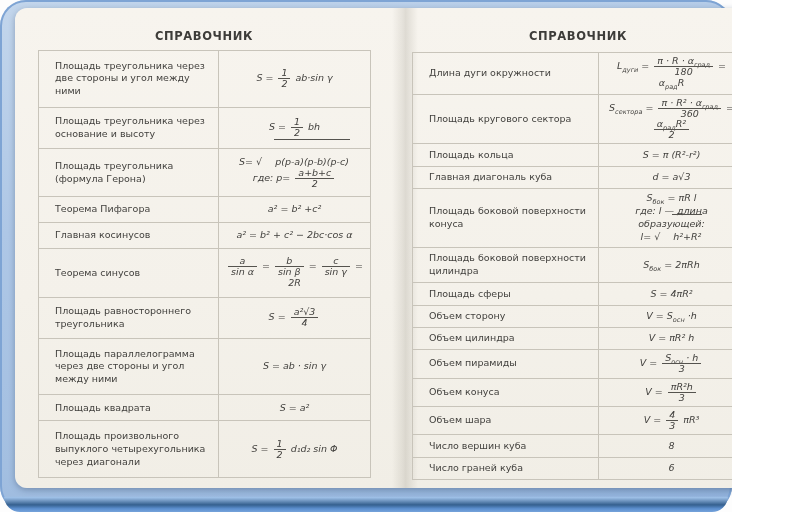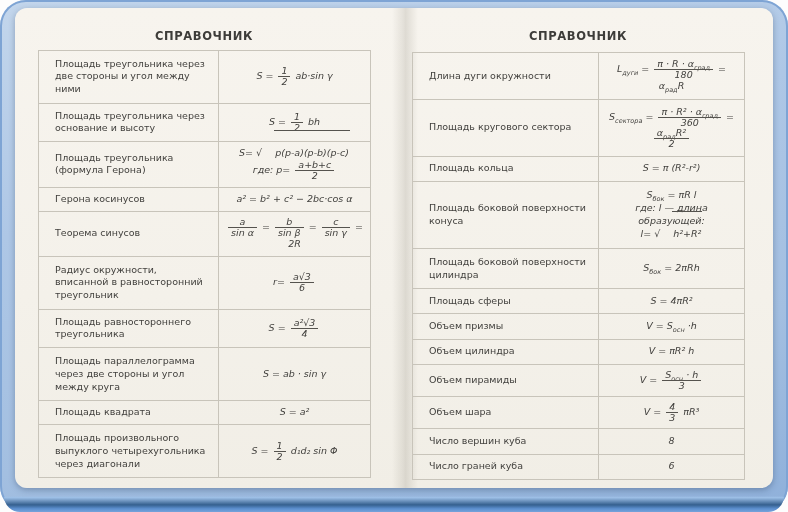--- a/index.html
+++ b/index.html
@@ -1,16 +1,16 @@
 <!DOCTYPE html>
 <html><head>
 <meta charset="utf-8">
 <style>
   html,body{margin:0;padding:0;background:#ffffff;}
-  .stage{position:relative;width:788px;height:512px;overflow:hidden;
+  .stage{position:relative;width:732px;height:512px;overflow:hidden;
          font-family:"DejaVu Sans",sans-serif;background:#fdfdfd;}
   .cover{position:absolute;inset:0;border-radius:26px;
          background:linear-gradient(168deg,#c3d6ec 0%,#aec7e6 35%,#a3bfe1 70%,#8fb0da 100%);
          box-shadow:inset 0 0 0 2px #7ea4d4;}
   .cover-bottom{position:absolute;left:4px;right:4px;bottom:0;height:16px;
          border-radius:0 0 22px 22px;
          background:linear-gradient(180deg,#7fa0d600 0%,#9dbfe6 10%,#35608f 55%,#5d90d0 80%,#76a3da 100%);}
   .paper{position:absolute;left:15px;top:8px;width:758px;height:480px;
          background:linear-gradient(180deg,#f7f4ee 0%,#f4f1ea 60%,#f1eee6 100%);
          border-radius:12px;box-shadow:0 2px 6px rgba(35,55,85,.35);}
@@ -72,60 +72,57 @@
   </tr>
 
   <tr>
     <td class="cell-label">Площадь треугольника (формула Герона)</td>
     <td class="cell-formula">S= <span class="sqrt">√<span class="rad">p(p-a)(p-b)(p-c)</span></span><br>где:  p= <span class="frac">
               <span class="num">a+b+c</span>
               <span class="den">2</span>
             </span></td>
   </tr>
 
-
-  <tr>
-    <td class="cell-label">Герона косинусов</td>
+  <tr>
+    <td class="cell-label">Теорема Пифагора</td>
+    <td class="cell-formula">a² = b² +c²</td>
+  </tr>
+
+  <tr>
+    <td class="cell-label">Главная косинусов</td>
     <td class="cell-formula">a² = b² + c²  − 2bc·cos α</td>
   </tr>
 
   <tr>
     <td class="cell-label">Теорема синусов</td>
     <td class="cell-formula"><span class="frac">
               <span class="num">a</span>
               <span class="den">sin α</span>
             </span> = <span class="frac">
               <span class="num">b</span>
               <span class="den">sin β</span>
             </span> = <span class="frac">
               <span class="num">c</span>
               <span class="den">sin γ</span>
             </span> = 2R</td>
   </tr>
 
-  <tr>
-    <td class="cell-label">Радиус окружности, вписанной в равносторонний треугольник</td>
-    <td class="cell-formula">r= <span class="frac">
-              <span class="num">a√3</span>
-              <span class="den">6</span>
-            </span></td>
-  </tr>
 
   <tr>
     <td class="cell-label">Площадь равностороннего треугольника</td>
     <td class="cell-formula">S = <span class="frac">
               <span class="num">a²√3</span>
               <span class="den">4</span>
             </span></td>
   </tr>
 
 
 
   <tr>
-    <td class="cell-label">Площадь параллелограмма через две стороны и угол между круга</td>
+    <td class="cell-label">Площадь параллелограмма через две стороны и угол между ними</td>
     <td class="cell-formula">S = ab · sin γ</td>
   </tr>
 
   <tr>
     <td class="cell-label">Площадь квадрата</td>
     <td class="cell-formula">S = a²</td>
   </tr>
 
   <tr>
     <td class="cell-label">Площадь произвольного выпуклого четырехугольника через диагонали</td>
@@ -162,55 +159,66 @@
               <span class="num">α<sub>рад</sub>R²</span>
               <span class="den">2</span>
             </span></td>
   </tr>
 
   <tr>
     <td class="cell-label">Площадь кольца</td>
     <td class="cell-formula">S = π (R²-r²)</td>
   </tr>
 
+  <tr>
+    <td class="cell-label">Главная диагональ куба</td>
+    <td class="cell-formula">d = a√3</td>
+  </tr>
 
 
   <tr>
     <td class="cell-label">Площадь боковой поверхности конуса</td>
     <td class="cell-formula">S<sub>бок</sub> = πR l<br>где: l — длина образующей:<br>l= <span class="sqrt">√<span class="rad">h²+R²</span></span></td>
   </tr>
 
   <tr>
     <td class="cell-label">Площадь боковой поверхности цилиндра</td>
     <td class="cell-formula">S<sub>бок</sub> = 2πRh</td>
   </tr>
 
   <tr>
     <td class="cell-label">Площадь сферы</td>
     <td class="cell-formula">S =  4πR²</td>
   </tr>
 
   <tr>
-    <td class="cell-label">Объем призмы</td>
+    <td class="cell-label">Объем сторону</td>
     <td class="cell-formula">V = S<sub>осн</sub> ·h</td>
   </tr>
 
   <tr>
     <td class="cell-label">Объем цилиндра</td>
     <td class="cell-formula">V = πR² h</td>
   </tr>
 
   <tr>
     <td class="cell-label">Объем пирамиды</td>
     <td class="cell-formula">V = <span class="frac">
               <span class="num">S<sub>осн</sub> · h</span>
               <span class="den">3</span>
             </span></td>
   </tr>
 
+  <tr>
+    <td class="cell-label">Объем конуса</td>
+    <td class="cell-formula">V = <span class="frac">
+              <span class="num">πR²h</span>
+              <span class="den">3</span>
+            </span></td>
+  </tr>
 
   <tr>
     <td class="cell-label">Объем шара</td>
     <td class="cell-formula">V = <span class="frac">
               <span class="num">4</span>
               <span class="den">3</span>
             </span> πR³</td>
   </tr>
 
   <tr>

